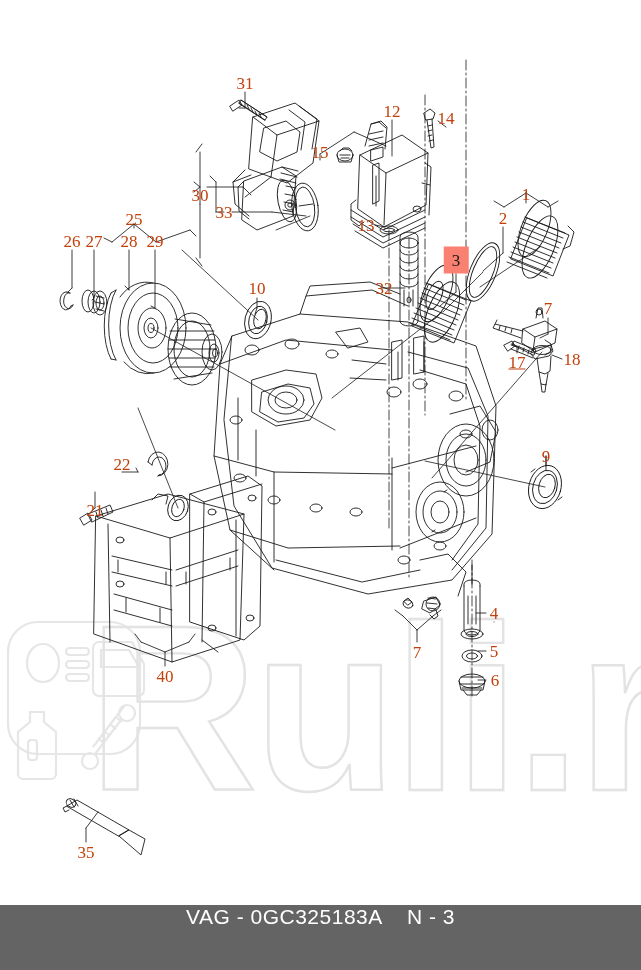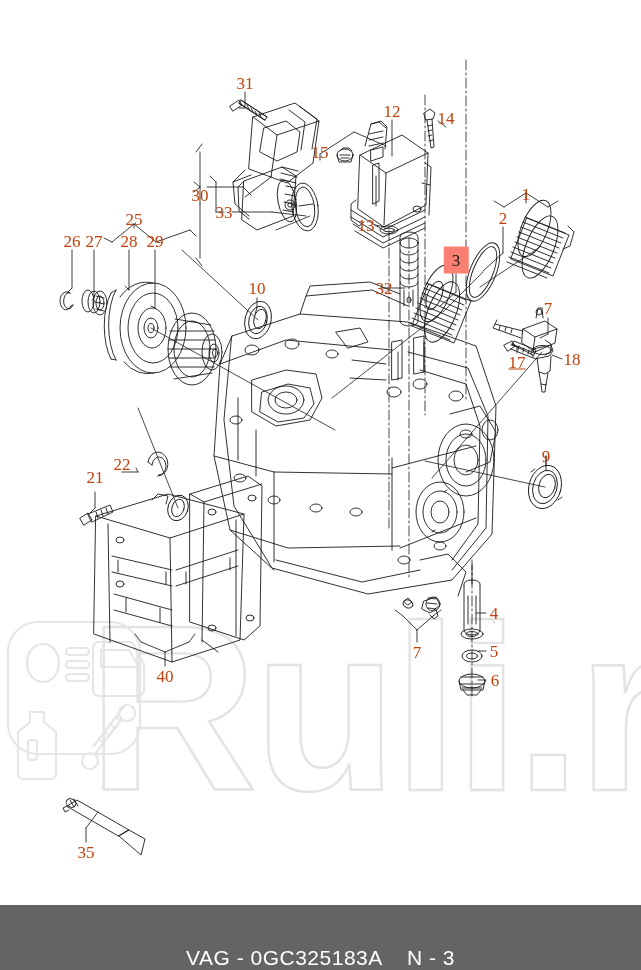--- a/index.html
+++ b/index.html
@@ -33,21 +33,21 @@
 
   .footer-bar {
     position: absolute;
     left: 0;
     top: 905px;
     width: 641px;
     height: 65px;
     background: #646464;
     z-index: 9;
     display: flex;
-    align-items: flex-end;
+    align-items: flex-start;
     justify-content: center;
   }
   .footer-text {
     color: #ffffff;
     font-family: "Liberation Sans", sans-serif;
     font-size: 21px;
     letter-spacing: 0.5px;
     white-space: pre;
   }
 
@@ -469,21 +469,21 @@
       <div class="callout" style="left: 546px; top: 456px;">9</div>
       <div class="callout" style="left: 257px; top: 288px;">10</div>
       <div class="callout" style="left: 392px; top: 111px;">12</div>
       <div class="callout" style="left: 366px; top: 225px;">13</div>
       <div class="callout" style="left: 446px; top: 118px;">14</div>
       <div class="callout" style="left: 320px; top: 152px;">15</div>
       <div class="callout" style="left: 548px; top: 308px;">7</div>
       <div class="callout" style="left: 517px; top: 362px; text-decoration: underline;">17</div>
       <div class="callout" style="left: 572px; top: 359px;">18</div>
       <div class="callout" style="left: 165px; top: 676px;">40</div>
-      <div class="callout" style="left: 95px; top: 477px;">21</div>
+      <div class="callout" style="left: 95px; top: 510px;">21</div>
       <div class="callout" style="left: 122px; top: 464px; text-align: center;">22</div>
       <div class="callout" style="left: 134px; top: 219px;">25</div>
       <div class="callout" style="left: 72px; top: 241px;">26</div>
       <div class="callout" style="left: 94px; top: 241px;">27</div>
       <div class="callout" style="left: 129px; top: 241px;">28</div>
       <div class="callout" style="left: 155px; top: 241px;">29</div>
       <div class="callout" style="left: 200px; top: 195px;">30</div>
       <div class="callout" style="left: 245px; top: 83px;">31</div>
       <div class="callout" style="left: 384px; top: 288px;">32</div>
       <div class="callout" style="left: 224px; top: 212px;">33</div>

